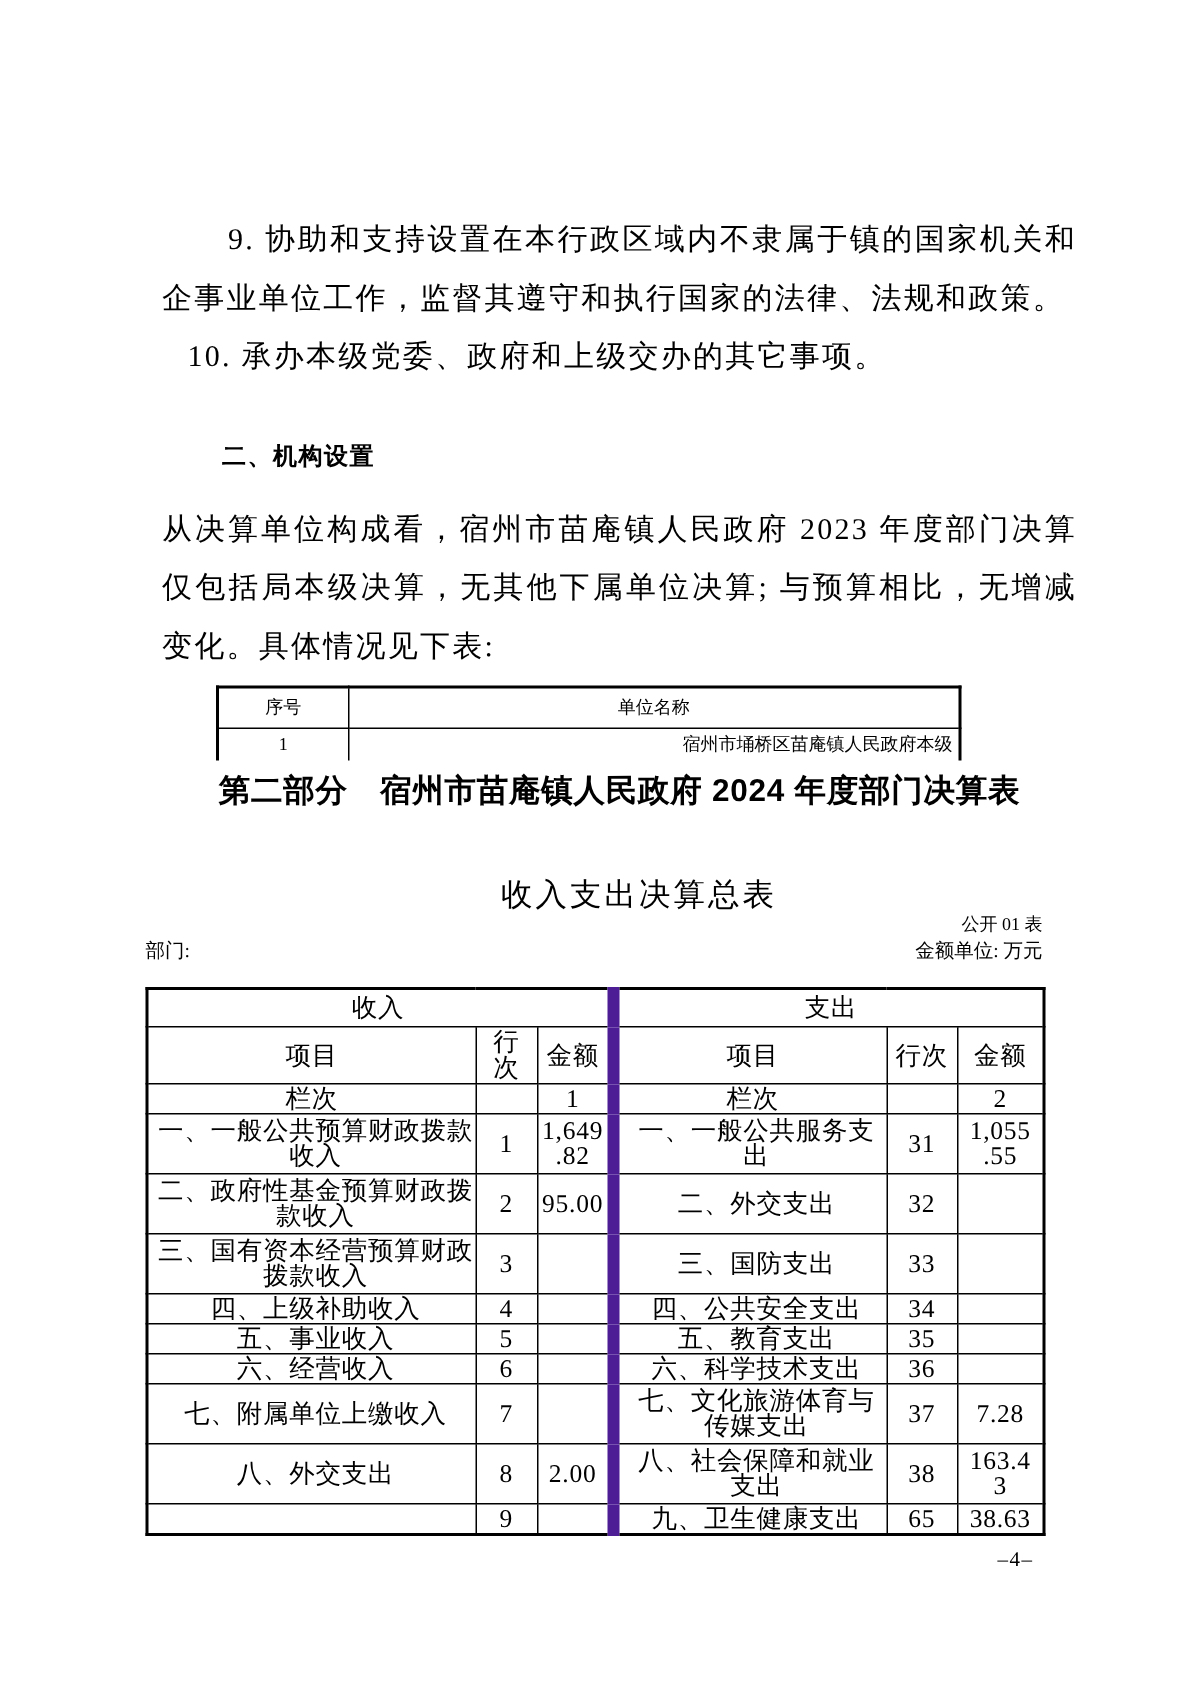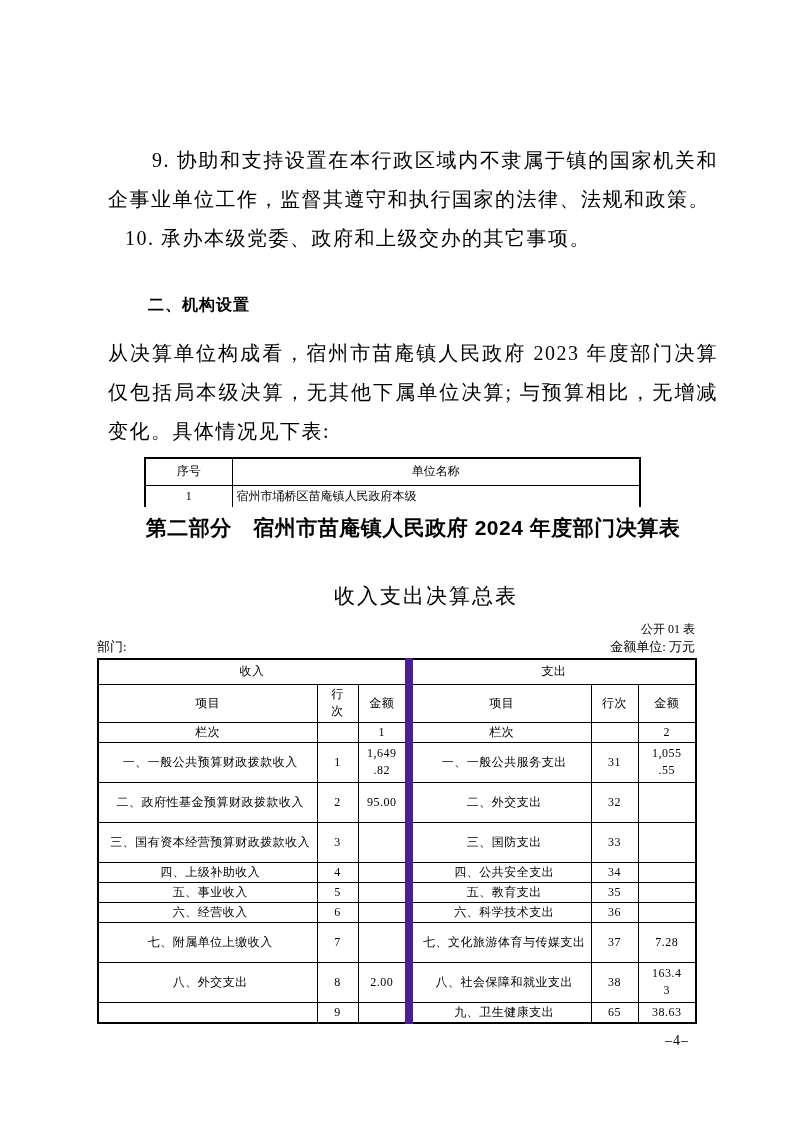--- a/index.html
+++ b/index.html
@@ -46,21 +46,21 @@
     border-bottom:none;
   }
   .unit-table td {
     border:1px solid #000;
     text-align:center;
     padding:2px 4px;
   }
   .unit-table tr:last-child td { border-bottom:none; }
   .unit-table .u-head { height:27px; }
   .unit-table .u-row  { height:22px; }
-  .unit-table .u-name { text-align:left; }
+  .unit-table .u-name { text-align:right; }
   
   .part-heading {
     font-family:"Liberation Sans","DejaVu Sans",sans-serif;
     font-weight:bold;
     font-size:21px;
     line-height:28px;
     margin-top:7px;
     text-align:center;
     letter-spacing:0.5px;
   }
@@ -68,40 +68,40 @@
   .stmt { margin-left:-11px; width:598px; }
   .stmt-title {
     margin-top:41px;
     font-size:21px;
     letter-spacing:2px;
     text-align:center;
     padding-left:60px;
     line-height:26px;
   }
   .stmt-code {
-    margin-top:13px;
+    margin-top:0;
     text-align:right;
     font-size:12px;
     line-height:15px;
   }
   .stmt-meta {
     display:flex;
     justify-content:space-between;
     align-items:flex-end;
     font-size:13px;
     line-height:19px;
   }
   
   .main-table {
     border-collapse:collapse;
     width:598px;
     table-layout:fixed;
-    font-size:12px;
+    font-size:17px;
     border:2px solid #000;
-    margin-top:2px;
+    margin-top:15px;
   }
   .main-table td {
     border:1px solid #000;
     text-align:center;
     vertical-align:middle;
     line-height:17px;
     letter-spacing:0.5px;
     padding:1px 2px;
     overflow:hidden;
   }

